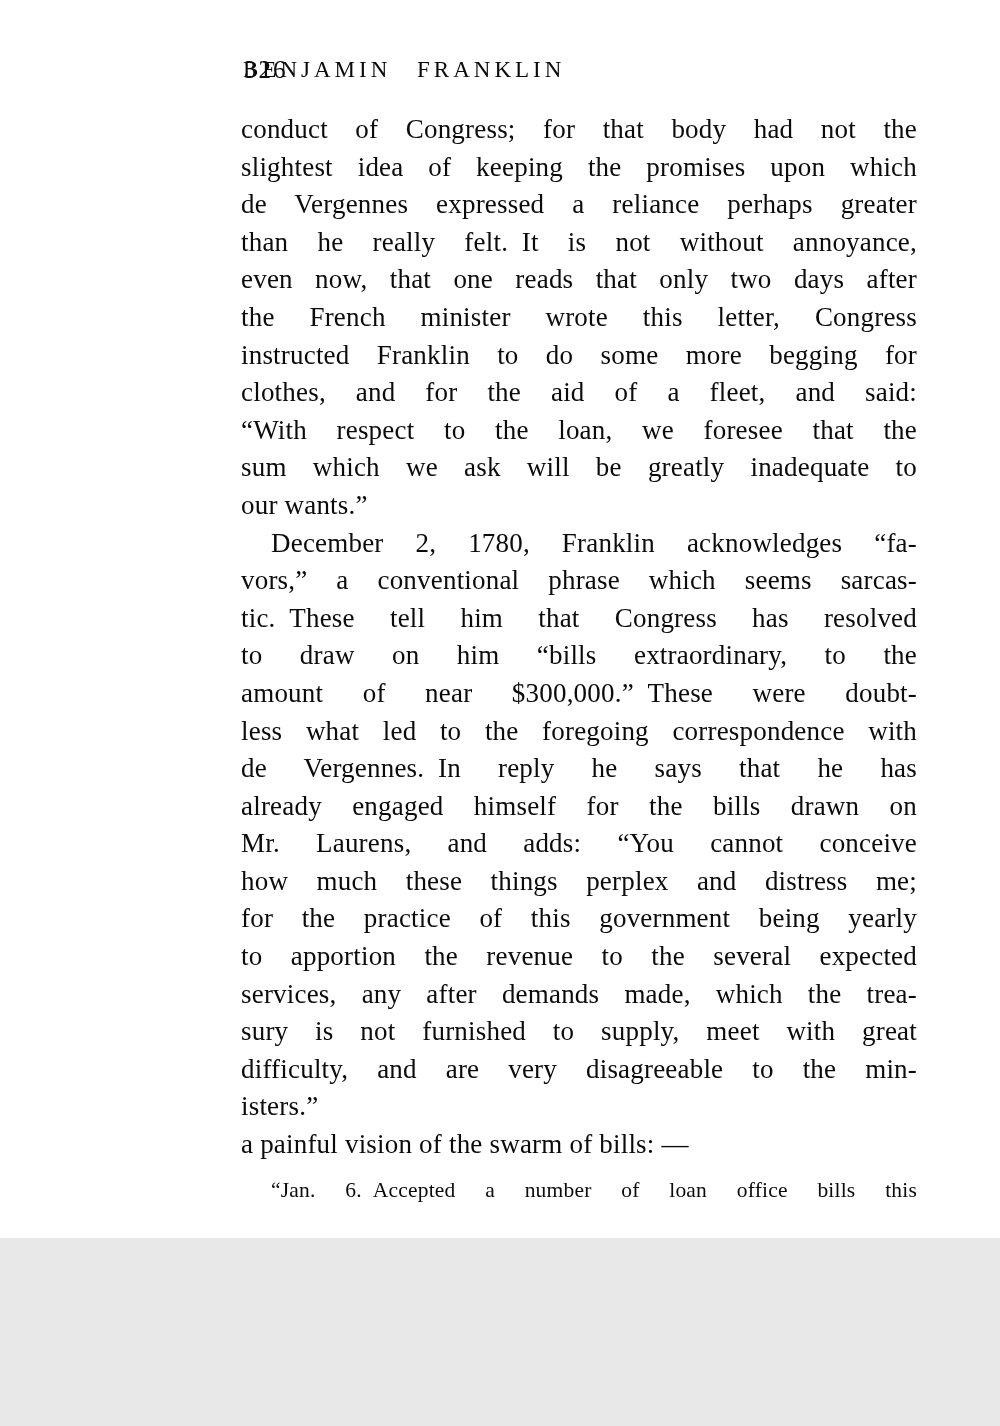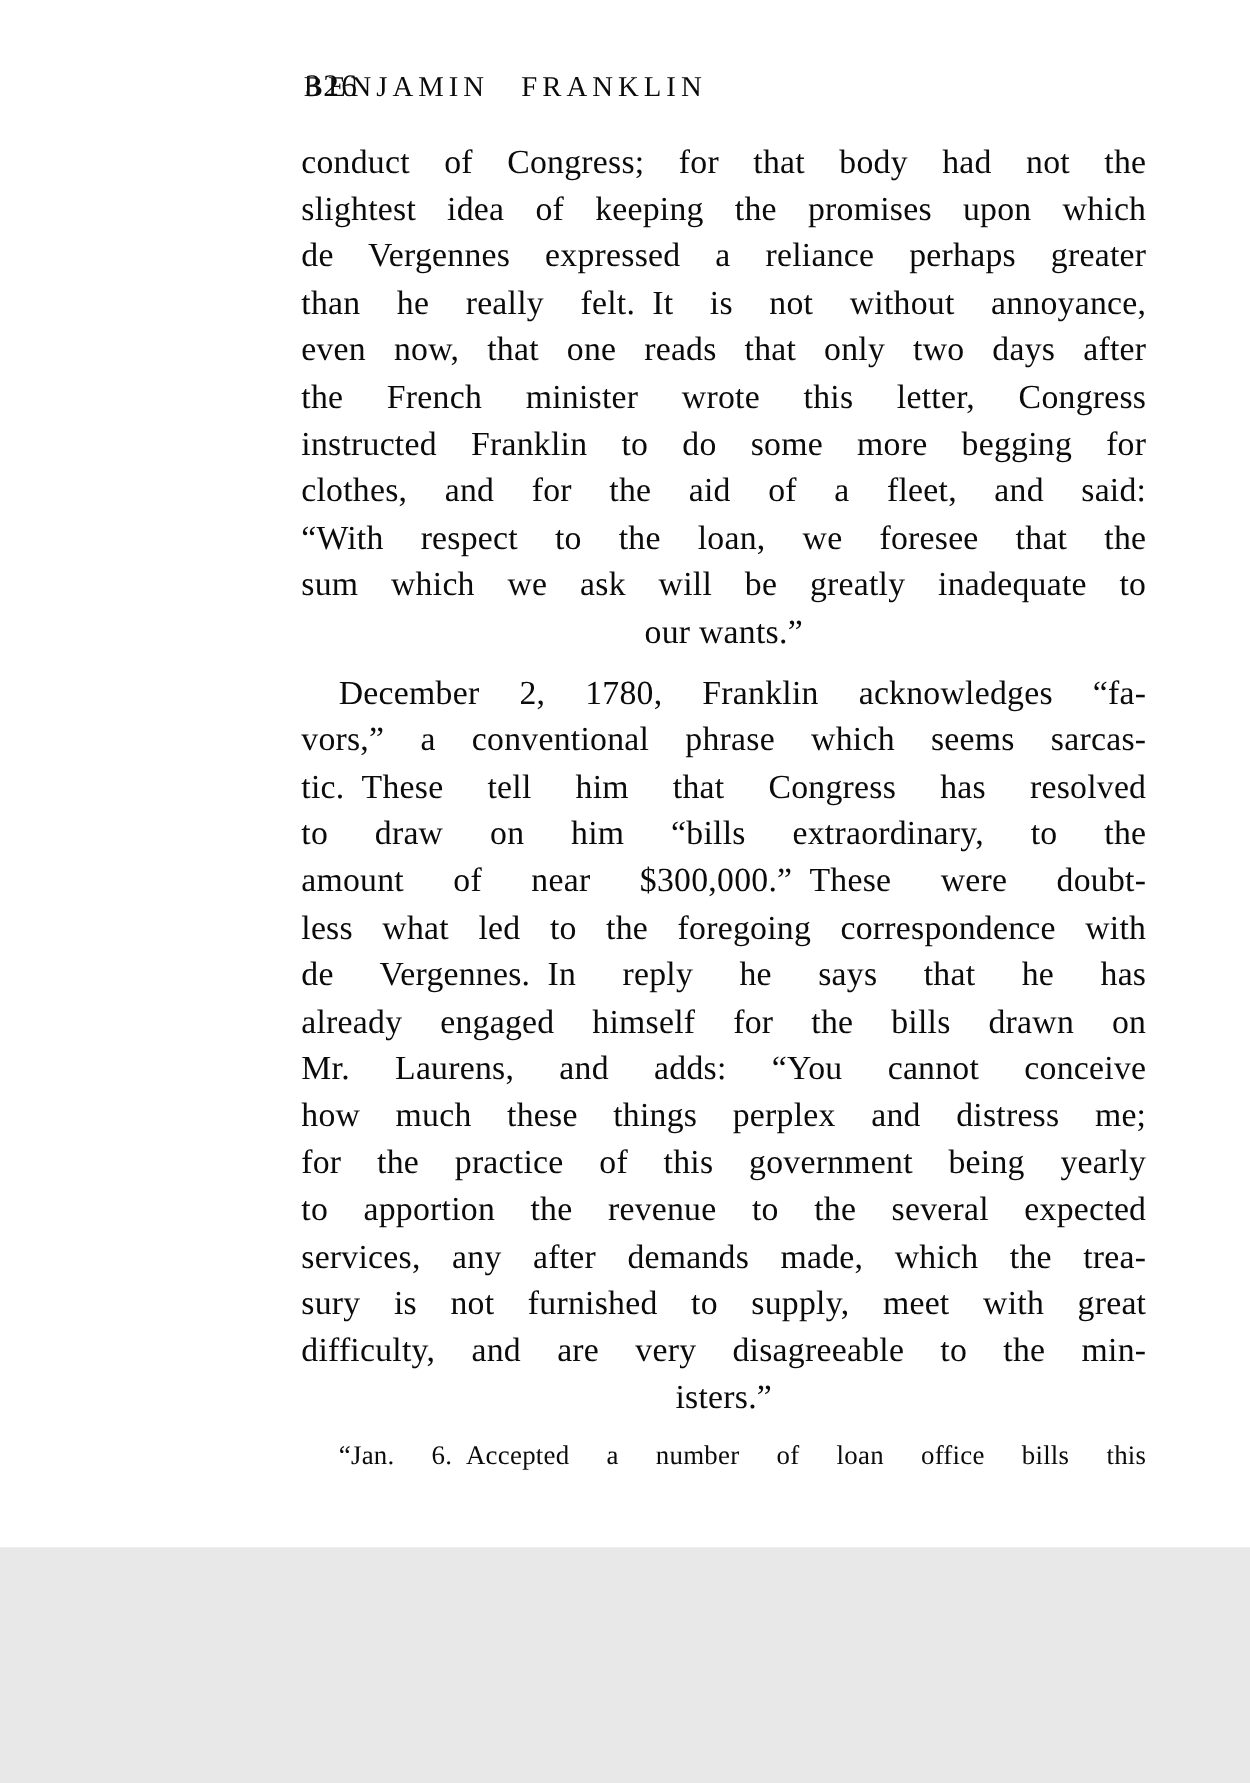--- a/index.html
+++ b/index.html
@@ -38,30 +38,29 @@
     position: absolute;
     left: 241px;
     top: 111px;
     width: 676px;
   }
   .paragraph { }
   .line {
     font-size: 27px;
     line-height: 37.6px;
     letter-spacing: 0.2px;
-    text-align: center;
+    text-align: left;
     white-space: normal;
   }
   .line.just {
     text-align: justify;
     text-align-last: justify;
   }
   .line.indent {
     text-indent: 30px;
-    margin-top: 11px;
   }
   .paragraph.small {
     margin-top: 10px;
   }
   .paragraph.small .line {
     font-size: 21.5px;
     line-height: 33.5px;
   }
 </style>
 </head>
@@ -98,18 +97,19 @@
         <div class="line just">Mr. Laurens, and adds: “You cannot conceive</div>
         <div class="line just">how much these things perplex and distress me;</div>
         <div class="line just">for the practice of this government being yearly</div>
         <div class="line just">to apportion the revenue to the several expected</div>
         <div class="line just">services, any after demands made, which the trea-</div>
         <div class="line just">sury is not furnished to supply, meet with great</div>
         <div class="line just">difficulty, and are very disagreeable to the min-</div>
         <div class="line">isters.”</div>
       </div>
       <div class="paragraph">
+        <div class="line">a painful vision of the swarm of bills: —</div>
       </div>
       <div class="paragraph small">
         <div class="line just indent">“Jan. 6. Accepted a number of loan office bills this</div>
       </div>
     </div>
 </div>
 
 </body></html>

